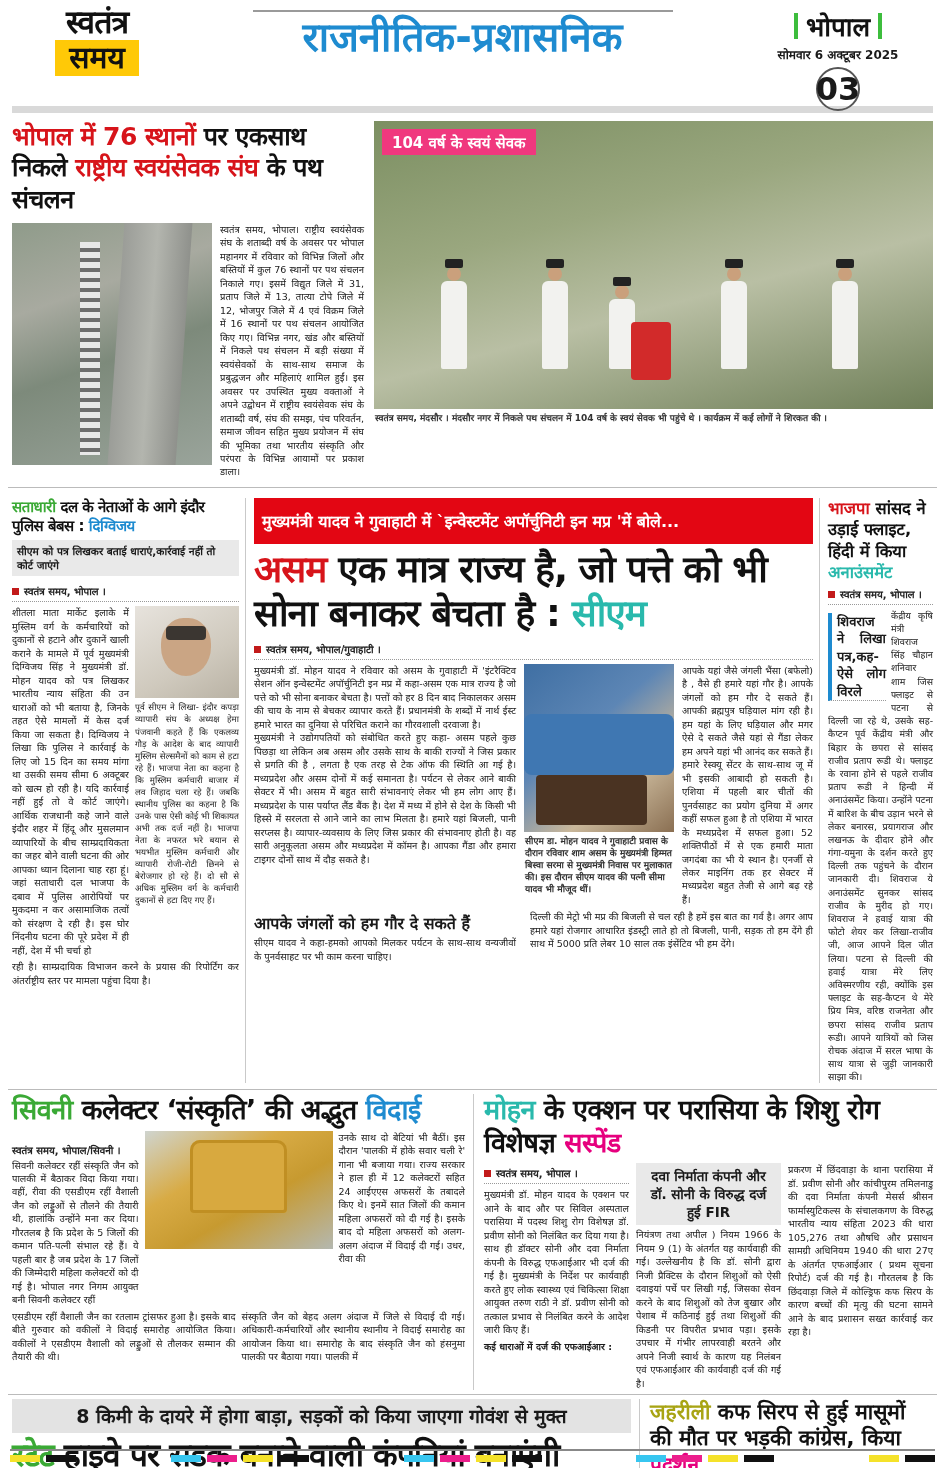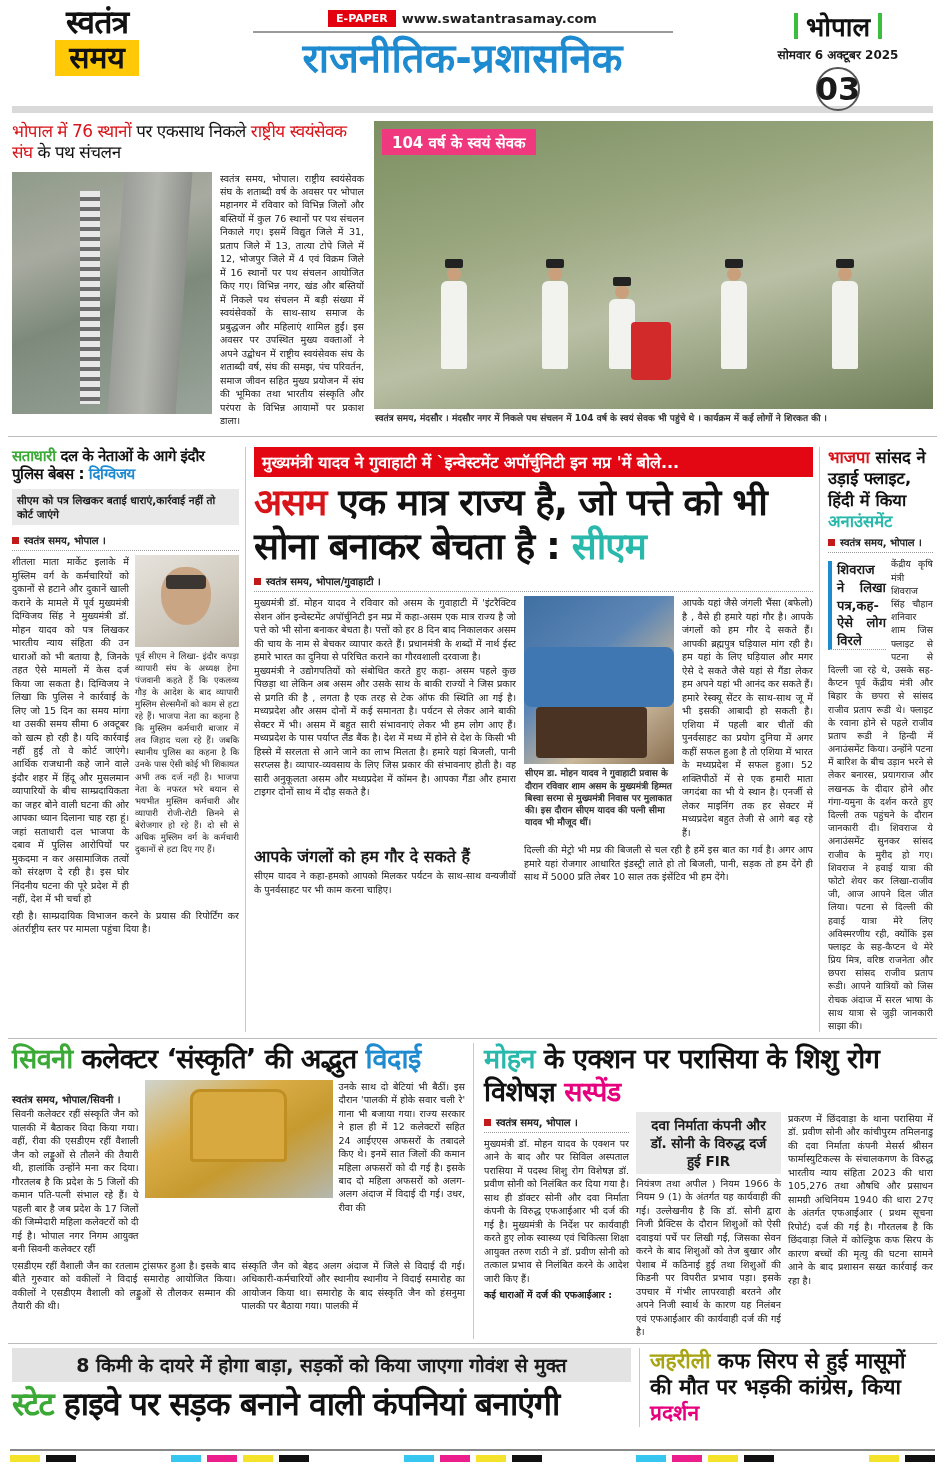--- a/index.html
+++ b/index.html
@@ -40,21 +40,21 @@
             border-bottom:1px dotted #999; margin-bottom:4px; }
   .byline .sq { display:inline-block; width:7px; height:7px; background:#c21a1a; margin-right:5px; }
   .photo { position:relative; background:#b9b9b9; overflow:hidden; }
   .caption { font-size:9px; font-weight:600; color:#333; line-height:1.35; padding:3px 1px; }
   .vline { border-right:1px solid #c9c9c9; }
   .hrule { height:1px; background:#bbb; margin:4px 0; }
 
   
   .s1 { display:flex; gap:10px; padding:8px 4px 4px 4px; }
   .s1-left { width:352px; }
-  .s1-hl { font-size:17px; font-weight:400; line-height:1.25; letter-spacing:-0.5px; }
+  .s1-hl { font-size:25px; font-weight:700; line-height:1.25; letter-spacing:-0.5px; }
   .s1-flex { display:flex; gap:8px; margin-top:8px; }
   .aerial { width:200px; height:242px; background:linear-gradient(160deg,#8f9b8a 0%,#a8aaa0 30%,#7d8a7b 55%,#9aa49b 100%); }
   .aerial .road { position:absolute; left:52%; top:0; width:34%; height:100%; background:linear-gradient(90deg,#9b9d98,#b3b5ae 50%,#8f918c); transform:skewX(-4deg); }
   .aerial .strip { position:absolute; left:34%; top:8%; width:10%; height:88%; background:repeating-linear-gradient(#e8e8e8 0 6px,#6d6d6d 6px 10px); }
   .s1-body { flex:1; }
   .s1-right { flex:1; }
   .photo-104 { width:100%; height:288px; background:linear-gradient(165deg,#7c8f62 0%,#9aa77f 35%,#b9bfa4 60%,#6f7f58 100%); }
   .badge-104 { position:absolute; top:8px; left:8px; background:#f0387e; color:#fff; font-size:15px; font-weight:800; padding:3px 10px; }
   .fig { position:absolute; bottom:14%; width:26px; height:88px; background:#f2f2ef; border-radius:6px 6px 2px 2px; }
   .fig:before { content:""; position:absolute; top:-14px; left:6px; width:14px; height:14px; border-radius:50%; background:#caa07c; }
@@ -68,30 +68,30 @@
   .dg-sub { background:#e9e9e9; font-size:10.5px; font-weight:700; padding:4px 5px; margin:5px 0; }
   .dg-flex { display:flex; gap:6px; }
   .dg-body { flex:1; }
   .dg-right { width:104px; }
   .dg-photo { width:104px; height:92px; background:linear-gradient(150deg,#e7e3dd,#cfc9bd 60%,#b9b2a4); }
   .dg-face { position:absolute; left:26px; top:12px; width:50px; height:58px; background:#caa584; border-radius:45% 45% 50% 50%; }
   .dg-face:before { content:""; position:absolute; top:8px; left:5px; width:40px; height:14px; background:#222; border-radius:4px; opacity:.85; }
   .dg-box-title { font-size:12px; font-weight:800; text-align:center; border-bottom:2px solid #333; padding:3px 0; margin-top:4px; }
   .dg-box-body { font-size:8.6px; line-height:1.4; text-align:justify; margin-top:3px; }
   .s2-mid { width:566px; }
-  .kicker { background:#e30613; color:#fff; font-size:16px; font-weight:800; padding:4px 8px; }
+  .kicker { background:#e30613; color:#fff; font-size:16px; font-weight:800; padding:12px 8px; }
   .cm-hl { font-size:37px; font-weight:800; line-height:1.2; letter-spacing:-1px; margin:4px 0 2px 0; }
   .cm-flex { display:flex; gap:8px; }
   .cm-bodyL { width:262px; }
   .cm-photo-wrap { width:150px; }
   .cm-photo { width:150px; height:168px; background:linear-gradient(140deg,#3f6fa3 0%,#5d86b5 40%,#c9b79a 70%,#8a6f52 100%); }
   .sofa { position:absolute; left:0; top:30%; width:100%; height:36%; background:#3f77b2; border-radius:8px; }
   .tbl { position:absolute; left:8%; bottom:4%; width:74%; height:30%; background:#4a3322; border-radius:4px; }
   .cm-bodyR { flex:1; }
-  .cm-sub-row { display:flex; gap:8px; margin-top:4px; }
+  .cm-sub-row { display:flex; gap:14px; margin-top:4px; }
   .cm-subL { width:262px; }
   .cm-sub-hl { font-size:16px; font-weight:800; margin:2px 0; }
   .cm-bot { flex:1; }
   .s2-right { flex:1; }
   .fl-hl { font-size:16.5px; font-weight:800; line-height:1.3; }
   .fl-quote { border-left:4px solid #1e8bd0; padding-left:5px; font-size:13px; font-weight:800; line-height:1.35; margin:4px 0; float:left; width:58px; margin-right:5px; border-bottom:1px dotted #999;}
   .fl-body { font-size:9.3px; line-height:1.42; text-align:justify; }
 
   
   .s3 { display:flex; gap:10px; padding:4px 4px; border-top:1px solid #bbb; }
@@ -125,24 +125,20 @@
 <body>
 
 <div class="page">
 
   <div class="hdr">
     <div class="logo">
       <div class="logo-l1">स्वतंत्र</div>
       <div class="logo-l2">समय</div>
     </div>
     <div class="hdr-mid">
-      <div class="hdr-url-row">
-        <span class="epaper">E-PAPER</span>
-        <span class="site-url">www.swatantrasamay.com</span>
-      </div>
       <div class="hdr-rule"></div>
       <div class="section-title">राजनीतिक-प्रशासनिक</div>
     </div>
     <div class="hdr-right">
       <div class="city-row">
         <span class="gbar"></span>
         <span class="city">भोपाल</span>
         <span class="gbar"></span>
       </div>
       <div class="hdr-date">सोमवार 6 अक्टूबर 2025</div>

